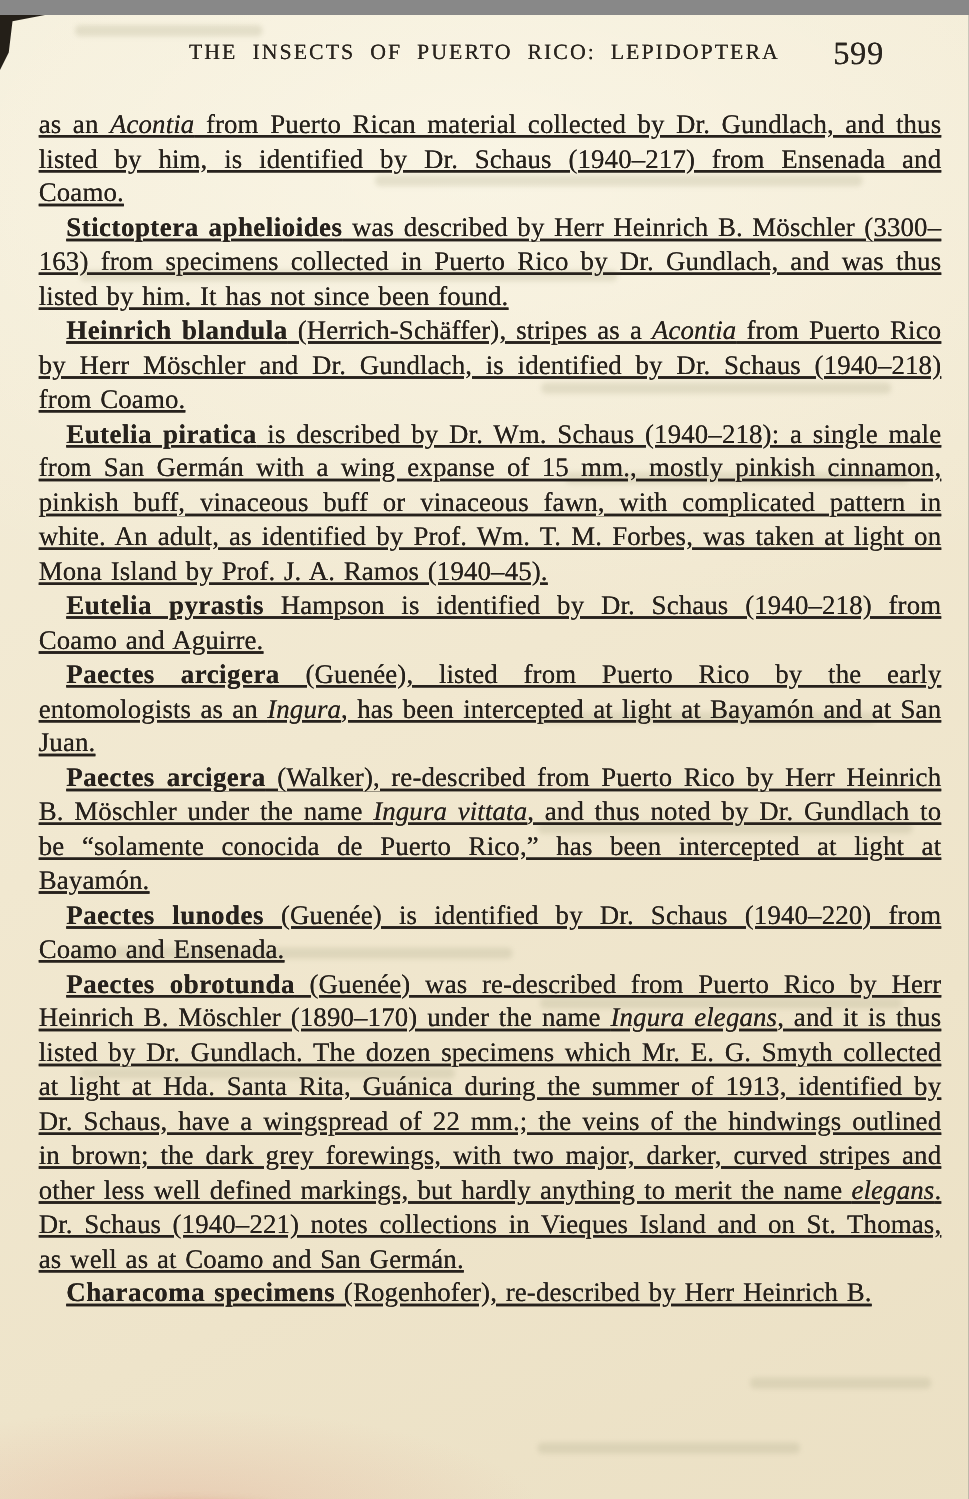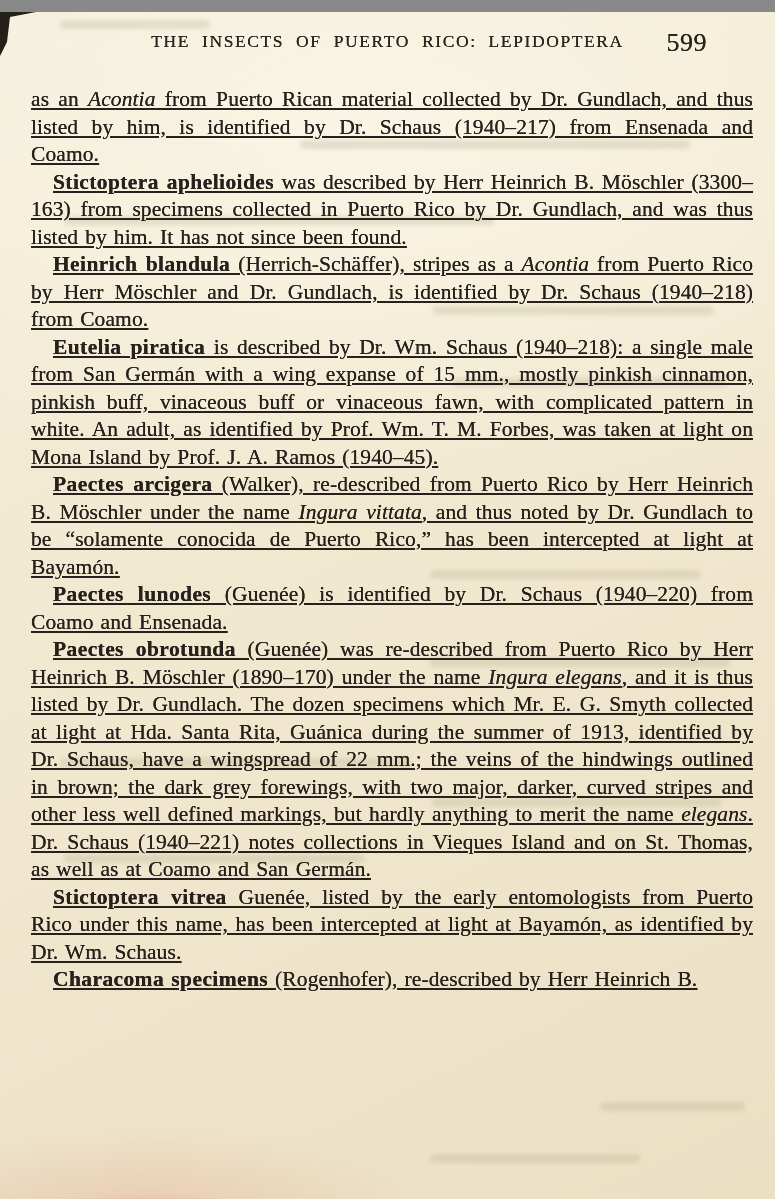--- a/index.html
+++ b/index.html
@@ -132,20 +132,21 @@
   <div class="running-head">
     <span class="head-title">THE INSECTS OF PUERTO RICO: LEPIDOPTERA</span>
     <span class="page-number">599</span>
   </div>
 
   <div class="body-text" id="body-text">
       <p class=""><span>as an </span><span class="latin">Acontia</span><span> from Puerto Rican material collected by Dr. Gundlach, and thus listed by him, is identified by Dr. Schaus (1940–217) from Ensenada and Coamo.</span></p>
       <p class="indent"><span class="species">Stictoptera aphelioides</span><span> was described by Herr Heinrich B. Möschler (3300–163) from specimens collected in Puerto Rico by Dr. Gundlach, and was thus listed by him.  It has not since been found.</span></p>
       <p class="indent"><span class="species">Heinrich blandula</span><span> (Herrich-Schäffer), stripes as a </span><span class="latin">Acontia</span><span> from Puerto Rico by Herr Möschler and Dr. Gundlach, is identified by Dr. Schaus (1940–218) from Coamo.</span></p>
       <p class="indent"><span class="species">Eutelia piratica</span><span> is described by Dr. Wm. Schaus (1940–218): a single male from San Germán with a wing expanse of 15 mm., mostly pinkish cinnamon, pinkish buff, vinaceous buff or vinaceous fawn, with complicated pattern in white.  An adult, as identified by Prof. Wm. T. M. Forbes, was taken at light on Mona Island by Prof. J. A. Ramos (1940–45).</span></p>
+      <p class="indent"><span class="species">Eutelia pyrastis</span><span> Hampson is identified by Dr. Schaus (1940–218) from Coamo and Aguirre.</span></p>
+      <p class="indent"><span class="species">Paectes arcigera</span><span> (Guenée), listed from Puerto Rico by the early entomologists as an </span><span class="latin">Ingura</span><span>, has been intercepted at light at Bayamón and at San Juan.</span></p>
       <p class="indent"><span class="species">Paectes arcigera</span><span> (Walker), re-described from Puerto Rico by Herr Heinrich B. Möschler under the name </span><span class="latin">Ingura vittata</span><span>, and thus noted by Dr. Gundlach to be “solamente conocida de Puerto Rico,” has been intercepted at light at Bayamón.</span></p>
       <p class="indent"><span class="species">Paectes lunodes</span><span> (Guenée) is identified by Dr. Schaus (1940–220) from Coamo and Ensenada.</span></p>
       <p class="indent"><span class="species">Paectes obrotunda</span><span> (Guenée) was re-described from Puerto Rico by Herr Heinrich B. Möschler (1890–170) under the name </span><span class="latin">Ingura elegans</span><span>, and it is thus listed by Dr. Gundlach.  The dozen specimens which Mr. E. G. Smyth collected at light at Hda. Santa Rita, Guánica during the summer of 1913, identified by Dr. Schaus, have a wingspread of 22 mm.; the veins of the hindwings outlined in brown; the dark grey forewings, with two major, darker, curved stripes and other less well defined markings, but hardly anything to merit the name </span><span class="latin">elegans</span><span>.  Dr. Schaus (1940–221) notes collections in Vieques Island and on St. Thomas, as well as at Coamo and San Germán.</span></p>
-      <p class="indent"><span class="species">Stictoptera vitrea</span><span> Guenée, listed by the early entomologists from Puerto Rico under this name, has been intercepted at light at Bayamón, as identified by Dr. Wm. Schaus.</span></p>
       <p class="indent"><span class="species">Characoma specimens</span><span> (Rogenhofer), re-described by Herr Heinrich B.</span></p>
     </div>
 
 </div>
 
 </body></html>

